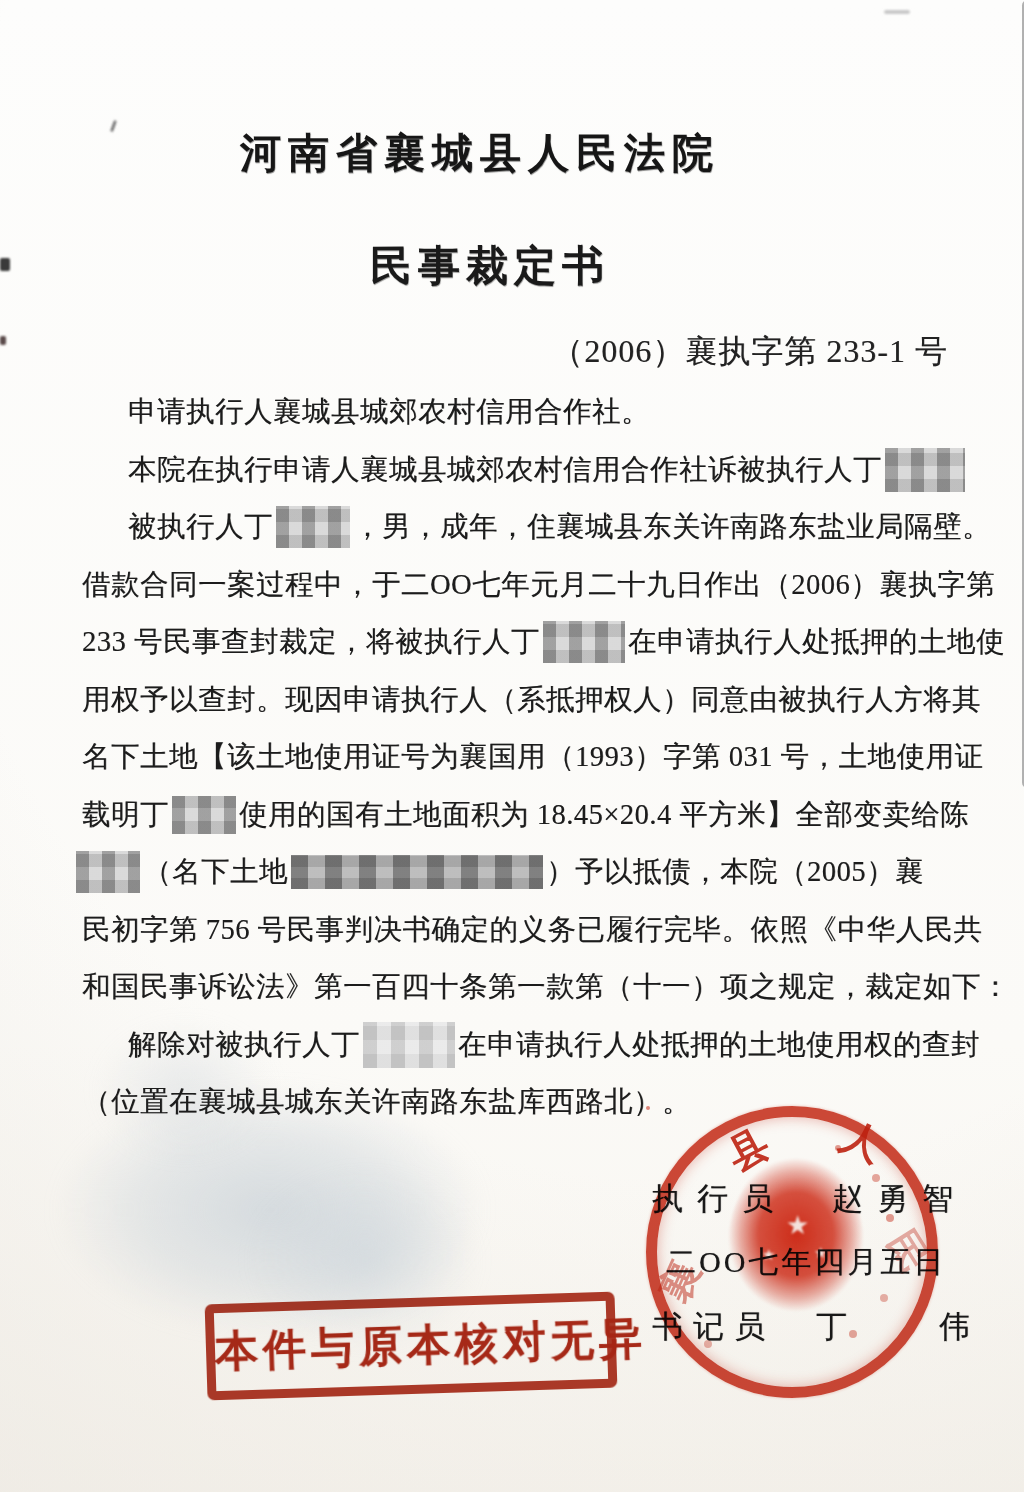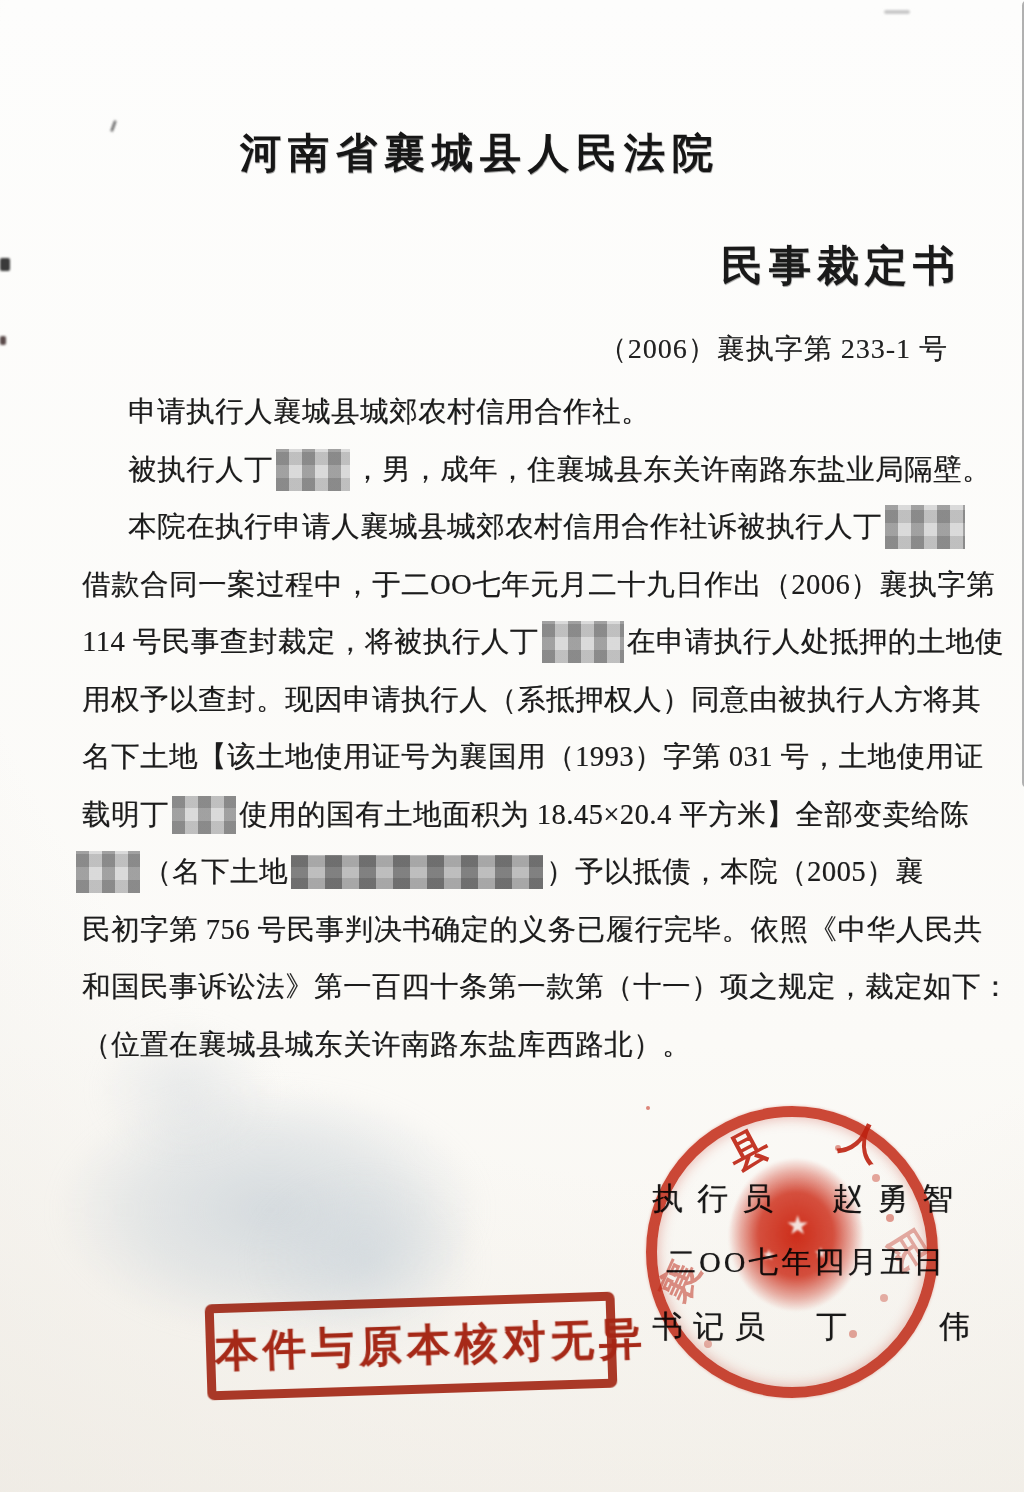--- a/index.html
+++ b/index.html
@@ -26,27 +26,27 @@
   .speck.s2{left:0;top:336px;width:6px;height:9px;background:#5a4a4a;}
   .speck.s3{left:112px;top:120px;width:3px;height:12px;transform:rotate(20deg);background:#777;}
   .speck.s4{left:884px;top:10px;width:26px;height:4px;background:#c9c9c9;filter:blur(1px);}
 
   .court-title{
     position:absolute;left:0;top:126px;width:960px;text-align:center;
     font-size:41px;font-weight:700;letter-spacing:7px;color:#161616;
     text-shadow:.5px .5px .8px rgba(0,0,0,.45);
   }
   .doc-type{
-    position:absolute;left:1px;top:238px;width:960px;text-align:right;
+    position:absolute;left:10px;top:238px;width:960px;text-align:center;
     font-size:42px;font-weight:700;letter-spacing:6px;color:#1a1a1a;
     text-shadow:.5px .5px .8px rgba(0,0,0,.4);
   }
   .case-no{
     position:absolute;top:330px;right:92px;
-    font-size:28px;letter-spacing:1px;color:#222;
+    font-size:32px;letter-spacing:1px;color:#222;
     text-shadow:.3px .3px .5px rgba(0,0,0,.4);
   }
 
   .body-text{
     position:absolute;left:82px;top:383px;width:868px;
     font-size:28.5px;line-height:57.5px;color:#1c1c1c;
     text-shadow:.4px .4px .6px rgba(10,10,10,.45);
     letter-spacing:.5px;
   }
   .line{white-space:nowrap;}
@@ -136,30 +136,31 @@
   <div class="speck s2"></div>
   <div class="speck s3"></div>
   <div class="speck s4"></div>
 
   <div class="court-title">河南省襄城县人民法院</div>
   <div class="doc-type">民事裁定书</div>
   <div class="case-no">（2006）襄执字第 233-1 号</div>
 
   <div class="body-text">
     <div class="line indent"><span>申请执行人襄城县城郊农村信用合作社。</span></div>
+    <div class="line indent"><span>本院在执行申请人襄城县城郊农村信用合作社诉被执行人丁</span><span class="redact r-eol"></span></div>
     <div class="line indent"><span>被执行人丁</span><span class="redact r-name"></span><span>，男，成年，住襄城县东关许南路东盐业局隔壁。</span></div>
-    <div class="line indent"><span>本院在执行申请人襄城县城郊农村信用合作社诉被执行人丁</span><span class="redact r-eol"></span></div>
     <div class="line"><span>借款合同一案过程中，于二OO七年元月二十九日作出（2006）襄执字第</span></div>
-    <div class="line"><span>114 号民事查封裁定，将被执行人丁</span><span class="redact r-mid"></span><span>在申请执行人处抵押的土地使</span></div>
+    <div class="line"><span>233 号民事查封裁定，将被执行人丁</span><span class="redact r-mid"></span><span>在申请执行人处抵押的土地使</span></div>
     <div class="line"><span>用权予以查封。现因申请执行人（系抵押权人）同意由被执行人方将其</span></div>
     <div class="line"><span>名下土地【该土地使用证号为襄国用（1993）字第 031 号，土地使用证</span></div>
     <div class="line"><span>载明丁</span><span class="redact r-sm"></span><span>使用的国有土地面积为 18.45×20.4 平方米】全部变卖给陈</span></div>
     <div class="line"><span class="redact r-lead"></span><span>（名下土地</span><span class="redact r-id"></span><span>）予以抵债，本院（2005）襄</span></div>
     <div class="line"><span>民初字第 756 号民事判决书确定的义务已履行完毕。依照《中华人民共</span></div>
     <div class="line"><span>和国民事诉讼法》第一百四十条第一款第（十一）项之规定，裁定如下：</span></div>
+    <div class="line indent"><span>解除对被执行人丁</span><span class="redact r-light"></span><span>在申请执行人处抵押的土地使用权的查封</span></div>
     <div class="line"><span>（位置在襄城县城东关许南路东盐库西路北）。</span></div>
   </div>
 
   <div class="sig exec">执行员　赵勇智</div>
   <div class="sig date">二OO七年四月五日</div>
   <div class="sig clerk">书记员　丁　　伟</div>
 
   <div class="seal">
     <div class="seal-ring"></div>
     <div class="seal-emblem">

